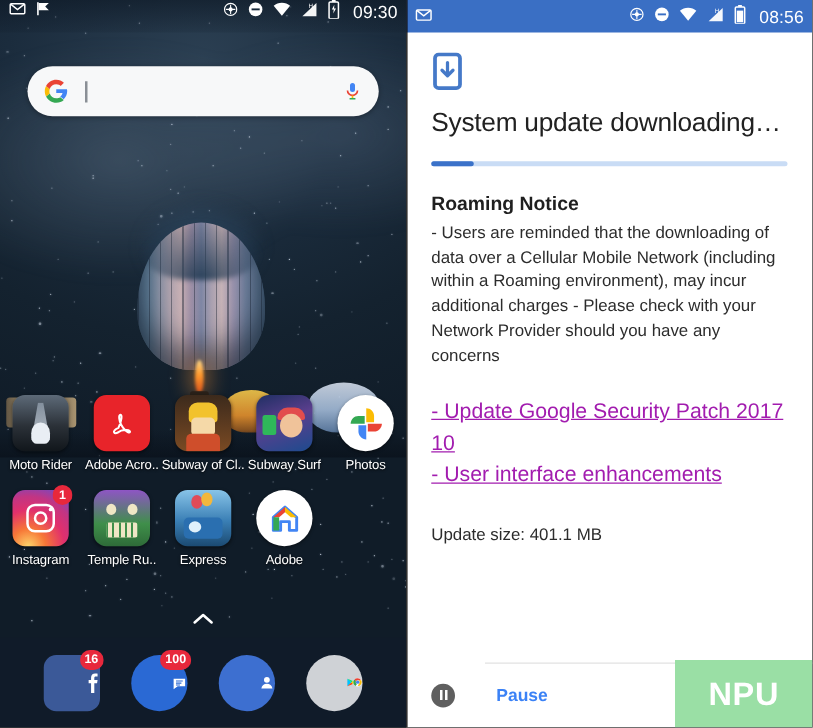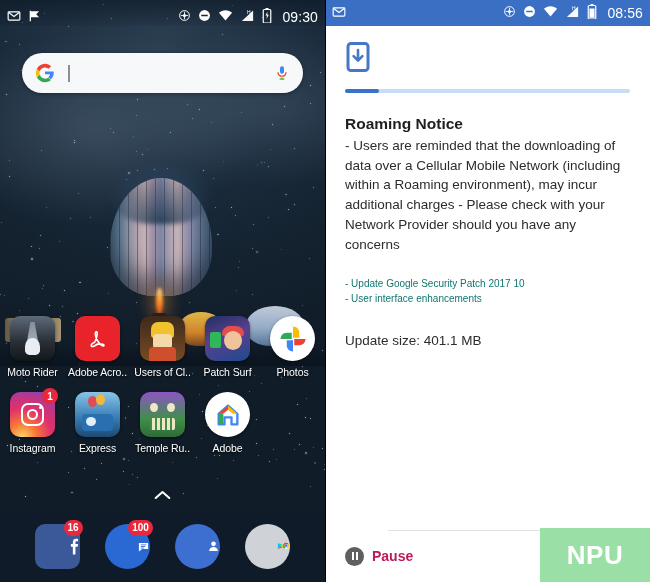--- a/index.html
+++ b/index.html
@@ -92,21 +92,21 @@
     opacity:.92;
   }
   .ground {
     position: absolute; left: 0; right: 0; top: 344px; height: 22px;
     background: linear-gradient(180deg, rgba(12,22,34,.0), rgba(10,18,28,.85));
   }
 
   
   .statusbar-home {
     position: absolute; left:0; top:0; width: 325px; height: 26px;
-    display:flex; align-items:flex-end; padding: 0 7px;
+    display:flex; align-items:flex-start; padding: 0 7px;
     color:#fff; font-size: 12.5px; z-index: 5;
     background: linear-gradient(180deg, rgba(10,20,32,.55), rgba(10,20,32,.12));
   }
   .sb-left { display:flex; align-items:center; gap:7px; }
   .sb-right { margin-left:auto; display:flex; align-items:center; gap:7px; }
   .sb-clock { font-size: 14px; font-weight: 500; letter-spacing:.1px; margin-left:3px; }
 
   
   .searchbar {
     position: absolute; left: 22px; top: 53px; width: 281px; height: 40px;
@@ -205,33 +205,33 @@
     font-size: 21px; color:#212121; line-height: 1.24; font-weight: 400;
     letter-spacing:-.2px;
   }
   .progress {
     margin: 17px 0 6px 0; height: 4px; background:#c9dcf5; border-radius:2px; position:relative;
   }
   .progress-fill { position:absolute; left:0; top:0; height:100%; background:#3b72c9; border-radius:2px; }
   .sec { margin-top: 22px; }
   .sec-h { font-size: 15.5px; font-weight:bold; color:#1f1f1f; margin-bottom: 3px; }
   .sec-p { font-size: 13.5px; color:#2c2c2c; line-height: 1.46; }
-  .sec-li { font-size: 10px; color:#0f766e; line-height: 1.5; }
+  .sec-li { font-size: 17px; color:#a21caf; line-height: 1.5; text-decoration: underline; }
   .upd-size { margin-top: 27px; font-size: 13.5px; color:#2c2c2c; }
   .action-row {
     position:absolute; left:0; right:0; bottom:0; height: 52px;
     display:flex; align-items:center; padding-left: 20px;
   }
   .action-div { position:absolute; left:63px; right:0; top:0; height:1px; background:#e2e2e2; }
   .pause-ic {
     width:19px; height:19px; border-radius:50%; background:#5f5f5f; flex:none;
     display:flex; align-items:center; justify-content:center; gap:2px;
   }
   .pause-ic i { width:2px; height:8px; background:#fff; display:block; }
-  .pause-lb { margin-left: 8px; font-size: 14px; font-weight:bold; color:#be185d; }
+  .pause-lb { margin-left: 33px; font-size: 14px; font-weight:bold; color:#3b82f6; }
   .npu {
     position:absolute; right:0; bottom:0; width:110px; height:54px;
     background:#9adfa5; display:flex; align-items:center; justify-content:center;
   }
   .npu span { color:#fff; font-size:26px; font-weight:bold; letter-spacing:.5px; font-family:"Liberation Sans", sans-serif;}
   .divider-v { position:absolute; left:325px; top:0; width:1px; height:582px; background:#000; z-index:10;}
 </style>
 </head>
 <body>
 
@@ -573,30 +573,30 @@
           </div>
           <div class="app-lb">Adobe Acro..</div>
         </div>
 
         <div class="app">
           <div class="app-ic ic-clash">
             <span class="head"></span>
               <span class="face"></span>
               <span class="bod"></span>
           </div>
-          <div class="app-lb">Users of Cl..</div>
+          <div class="app-lb">Subway of Cl..</div>
         </div>
 
         <div class="app">
           <div class="app-ic ic-subway">
             <span class="can"></span>
               <span class="cap"></span>
               <span class="face"></span>
           </div>
-          <div class="app-lb">Patch Surf</div>
+          <div class="app-lb">Subway Surf</div>
         </div>
 
         <div class="app">
           <div class="app-ic ic-photos">
             <svg width="30" height="30" viewBox="0 0 48 48">
               <path fill="#FBBC04" d="M24 4c5.5 0 10 4.5 10 10v8h-10z"></path>
               <path fill="#EA4335" d="M44 24c0 5.5-4.5 10-10 10h-8V24z"></path>
               <path fill="#4285F4" d="M24 44c-5.5 0-10-4.5-10-10v-8h10z"></path>
               <path fill="#34A853" d="M4 24c0-5.5 4.5-10 10-10h8v10z"></path>
             </svg>
@@ -611,36 +611,36 @@
           <div class="app-ic ic-insta" style="overflow:visible">
             <span class="sq"></span>
               <span class="cc"></span>
               <span class="dd"></span>
             <span class="badge">1</span>
           </div>
           <div class="app-lb">Instagram</div>
         </div>
 
         <div class="app">
+          <div class="app-ic ic-temple">
+            <span class="eye eyeL"></span>
+              <span class="eye eyeR"></span>
+              <span class="mouth"></span>
+          </div>
+          <div class="app-lb">Temple Ru..</div>
+        </div>
+
+        <div class="app">
           <div class="app-ic ic-express">
             <span class="bal"></span>
               <span class="bal2"></span>
               <span class="train"></span>
               <span class="win"></span>
           </div>
           <div class="app-lb">Express</div>
-        </div>
-
-        <div class="app">
-          <div class="app-ic ic-temple">
-            <span class="eye eyeL"></span>
-              <span class="eye eyeR"></span>
-              <span class="mouth"></span>
-          </div>
-          <div class="app-lb">Temple Ru..</div>
         </div>
 
         <div class="app">
           <div class="app-ic ic-home">
             <svg width="28" height="28" viewBox="0 0 48 48">
               <path d="M24 8 8 22v18h10V28h12v12h10V22z" fill="none" stroke="#4285F4" stroke-width="4" stroke-linejoin="round"></path>
               <path d="M24 8 8 22h8l8-7z" fill="#EA4335"></path>
               <path d="M24 8l16 14h-8l-8-7z" fill="#FBBC04"></path>
               <path d="M8 40V22h8v18z" fill="#34A853"></path>
             </svg>
@@ -746,20 +746,21 @@
     </div>
 
     <div class="upd-body">
       <div class="upd-icon">
         <svg width="26" height="30" viewBox="0 0 26 30">
           <rect x="3" y="1.5" width="20" height="27" rx="3" fill="none" stroke="#4579c8" stroke-width="3"></rect>
           <path d="M13 8v10M8.6 14.2L13 18.6l4.4-4.4" fill="none" stroke="#4579c8" stroke-width="2.6" stroke-linecap="round" stroke-linejoin="round"></path>
         </svg>
       </div>
 
+      <div class="upd-title">System update downloading…</div>
 
       <div class="progress">
         <div class="progress-fill" id="progfill" style="width: 12%;"></div>
       </div>
 
       <div class="sec">
         <div class="sec-h">Roaming Notice</div>
         <div class="sec-p">- Users are reminded that the downloading of data over a Cellular Mobile Network (including within a Roaming environment), may incur additional charges - Please check with your Network Provider should you have any concerns</div>
       </div>
 

